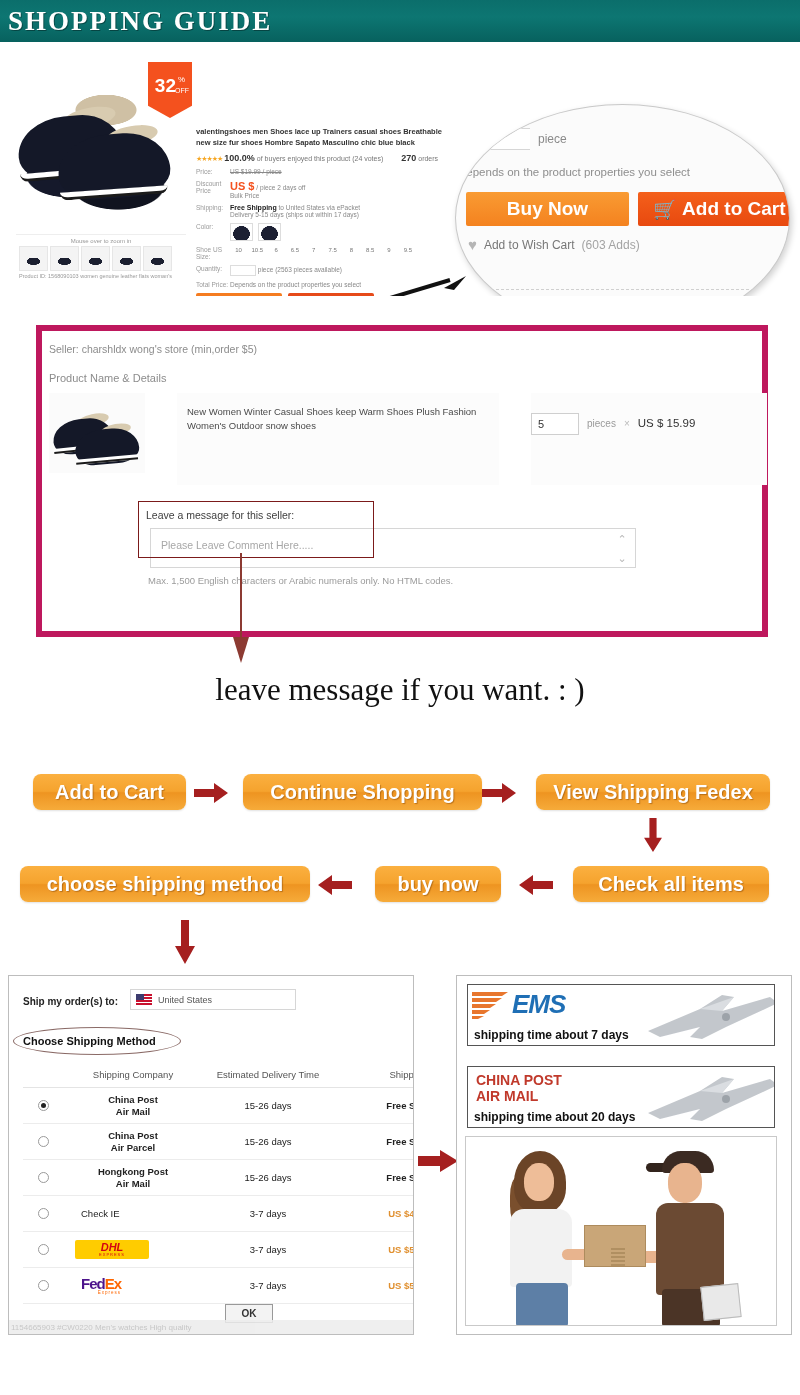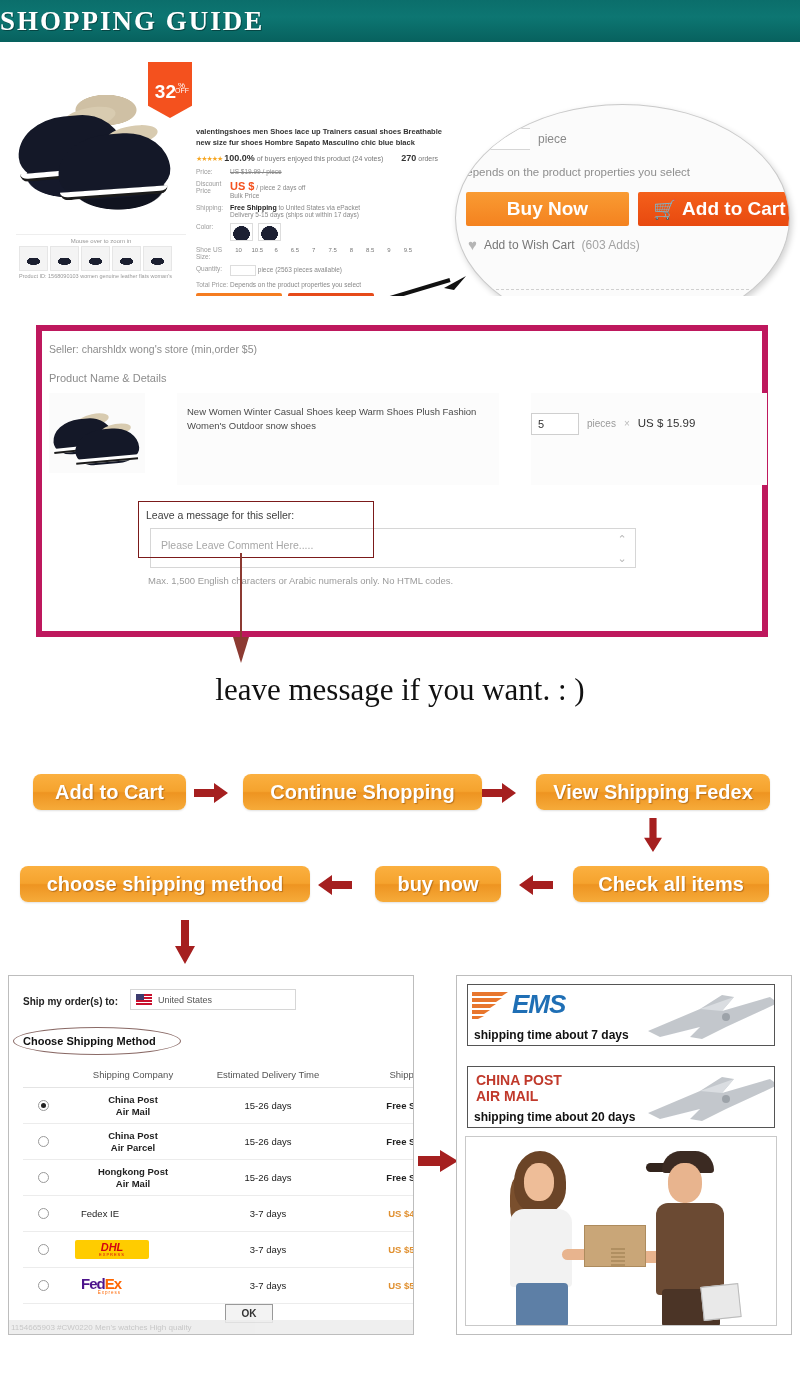--- a/index.html
+++ b/index.html
@@ -17,21 +17,21 @@
     width:800px; height:42px;
     background:linear-gradient(to bottom,#0b6e6b 0%, #0d7672 40%, #07615e 100%);
     display:flex; align-items:center;
   }
   .banner-title {
     font-family:"Liberation Serif", serif;
     color:#ffffff;
     font-size:27px;
     font-weight:bold;
     letter-spacing:2px;
-    padding-left:0;
+    padding-left:8px;
     text-shadow:1px 1px 0 rgba(0,0,0,.35);
   }
 
   
   .sec-product {
     position:relative;
     width:800px; height:250px;
     margin-top:4px;
     overflow:hidden;
   }
@@ -69,21 +69,21 @@
   .fur-a { left:52px; top:50px; width:54px; height:20px; transform:rotate(-12deg);}
   .fur-b { left:96px; top:68px; width:52px; height:19px; transform:rotate(-10deg);}
 
   .discount-badge {
     position:absolute; left:138px; top:10px;
     width:44px; height:56px;
     background:#f4511e;
     clip-path:polygon(0 0,100% 0,100% 78%,50% 100%,0 78%);
     color:#fff;
     display:flex; align-items:flex-start; justify-content:center;
-    padding-top:20px;
+    padding-top:14px;
   }
   .discount-badge .num { font-size:19px; font-weight:bold; line-height:1; }
   .discount-badge .pct { font-size:8px; line-height:1; margin-left:2px; }
   .discount-badge .off { font-size:7px; position:absolute; left:27px; top:25px; }
 
   .prod-title {
     position:absolute; left:186px; top:74px; width:262px;
     font-size:7.5px; font-weight:bold; color:#333; line-height:1.5;
     filter:blur(0.5px);
   }
@@ -656,21 +656,21 @@
       <div class="c-comp" style="white-space:pre-line">Hongkong Post
 Air Mail</div>
       <div class="c-time">15-26 days</div>
       <div class="c-cost cost-free">Free Ship</div>
     </div>
 
     <div class="str">
       <div class="c-radio">
           <i class="radio"></i>
         </div>
-      <div class="c-comp" style="font-weight:normal;text-align:left;padding-left:18px;">Fedex IE</div>
+      <div class="c-comp" style="font-weight:normal;text-align:left;padding-left:18px;">Check IE</div>
       <div class="c-time">3-7 days</div>
       <div class="c-cost cost-paid">US $45.2</div>
     </div>
 
     <div class="str">
       <div class="c-radio">
           <i class="radio"></i>
         </div>
       <div class="c-comp" style="display:flex;justify-content:flex-start;padding-left:12px;">
         <span class="dhl-logo">DHL<span class="sub">EXPRESS</span></span>

